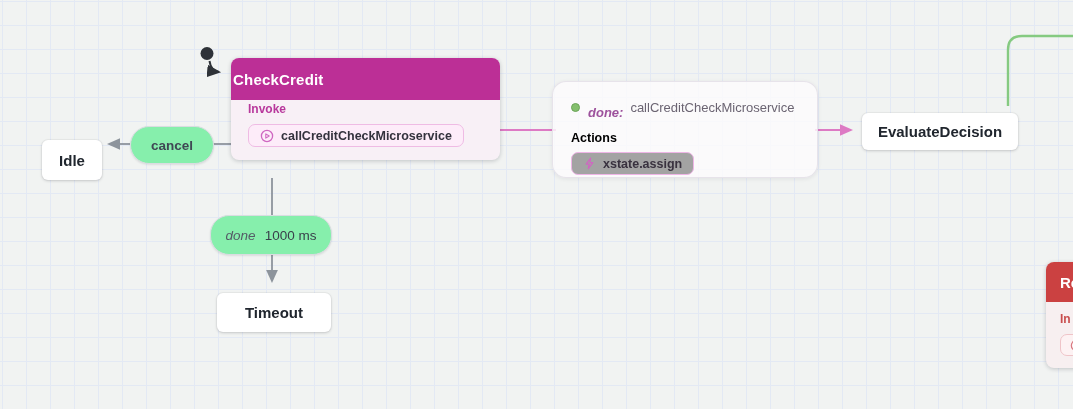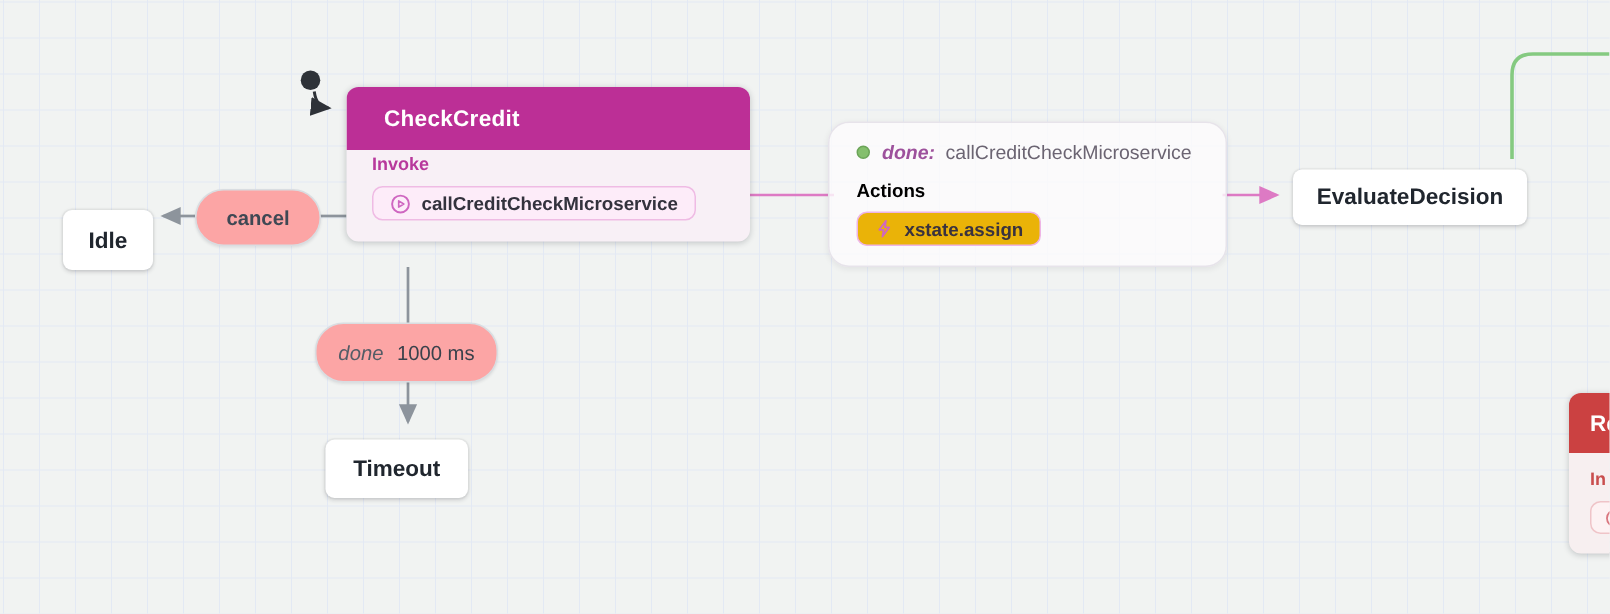--- a/index.html
+++ b/index.html
@@ -22,38 +22,38 @@
   
   .state-box{
     background:#ffffff;border-radius:6px;
     box-shadow:0 1px 3px rgba(25,30,40,.18), 0 0 0 1px rgba(25,30,40,.03);
     display:flex;align-items:center;justify-content:center;
     font-weight:700;font-size:15px;color:#20262e;
   }
 
   
   .event-pill{
-    background:#fca5a5;border:1px solid #d9dde1;border-radius:19px;
+    background:#86efac;border:1px solid #d9dde1;border-radius:19px;
     box-shadow:0 1px 2px rgba(25,30,40,.10);
     display:flex;align-items:center;justify-content:center;
     font-size:13.5px;color:#3f4854;font-weight:600;
   }
   .after-kw{font-style:italic;font-weight:500;color:#545c66;margin-right:9px;}
   .after-delay{font-weight:400;color:#39414b;}
 
   
   .machine-node{
     border-radius:8px;overflow:hidden;
     box-shadow:0 1px 4px rgba(25,30,40,.22);
     background:#f8f0f6;
   }
   .machine-node .hdr{
     height:42px;display:flex;align-items:center;
     background:#bc2f96;color:#ffffff;
-    font-weight:700;font-size:15px;padding:0 25px;
+    font-weight:700;font-size:15px;padding:0 2px;
     letter-spacing:.2px;
   }
   .machine-node .body{padding:2px 17px 13px 17px;}
   .section-label{font-size:12px;font-weight:700;color:#b8399c;}
   .invoke-pill{
     margin-top:8px;height:23px;box-sizing:border-box;
     display:inline-flex;align-items:center;gap:7px;
     background:#fdecf9;border:1px solid #efbbe4;border-radius:7px;
     padding:0 11px;font-size:12.5px;font-weight:600;color:#33323d;
   }
@@ -62,27 +62,27 @@
   .trans-card{
     width:266px;height:97px;box-sizing:border-box;
     background:rgba(252,251,253,.82);
     border:1px solid rgba(228,225,232,.9);
     border-radius:14px;
     box-shadow:0 1px 4px rgba(25,30,40,.08);
     padding:12px 18px;
   }
   .done-row{display:flex;align-items:center;font-size:13px;}
   .done-dot{width:7px;height:7px;border-radius:50%;background:#84bf6d;border:1px solid #6ba458;margin-right:8px;}
-  .done-kw{font-style:italic;font-weight:600;color:#9d519c;margin-right:7px;}
+  .done-kw{font-style:italic;font-weight:600;color:#9d519c;margin-right:7px;margin-top:11px;}
   .done-src{color:#6b6472;font-weight:500;}
   .actions-label{margin-top:11px;font-size:12.5px;font-weight:700;color:#000000;}
   .action-pill{
     margin-top:7px;height:23px;box-sizing:border-box;
     display:inline-flex;align-items:center;gap:7px;
-    background:#eab308;border:1px solid #eeb5e6;border-radius:7px;
+    background:#a3a3a3;border:1px solid #eeb5e6;border-radius:7px;
     padding:0 11px;font-size:12.5px;font-weight:600;color:#39323f;
   }
 
   
   .red-node{
     width:170px;border-radius:8px;overflow:hidden;
     box-shadow:0 1px 4px rgba(25,30,40,.22);
     background:#f7eff0;
   }
   .red-node .hdr{
@@ -172,21 +172,21 @@
 
 <div class="abs node state-box" style="left:862px;top:113px;width:156px;height:37px;">
   <span>EvaluateDecision</span>
 </div>
 
 <div class="abs node event-pill" style="left:210px;top:215px;width:120px;height:38px;">
   <span class="after-kw">done</span>
   <span class="after-delay">1000 ms</span>
 </div>
 
-<div class="abs node state-box" style="left:217px;top:293px;width:95px;height:39px;">
+<div class="abs node state-box" style="left:217px;top:293px;width:114px;height:39px;">
   <span>Timeout</span>
 </div>
 
 <div class="abs node red-node" style="left:1046px;top:262px;">
   <div class="hdr">
     <span>Re</span>
   </div>
   <div class="body">
     <div class="section-label">In</div>
     <div class="red-invoke-pill">

